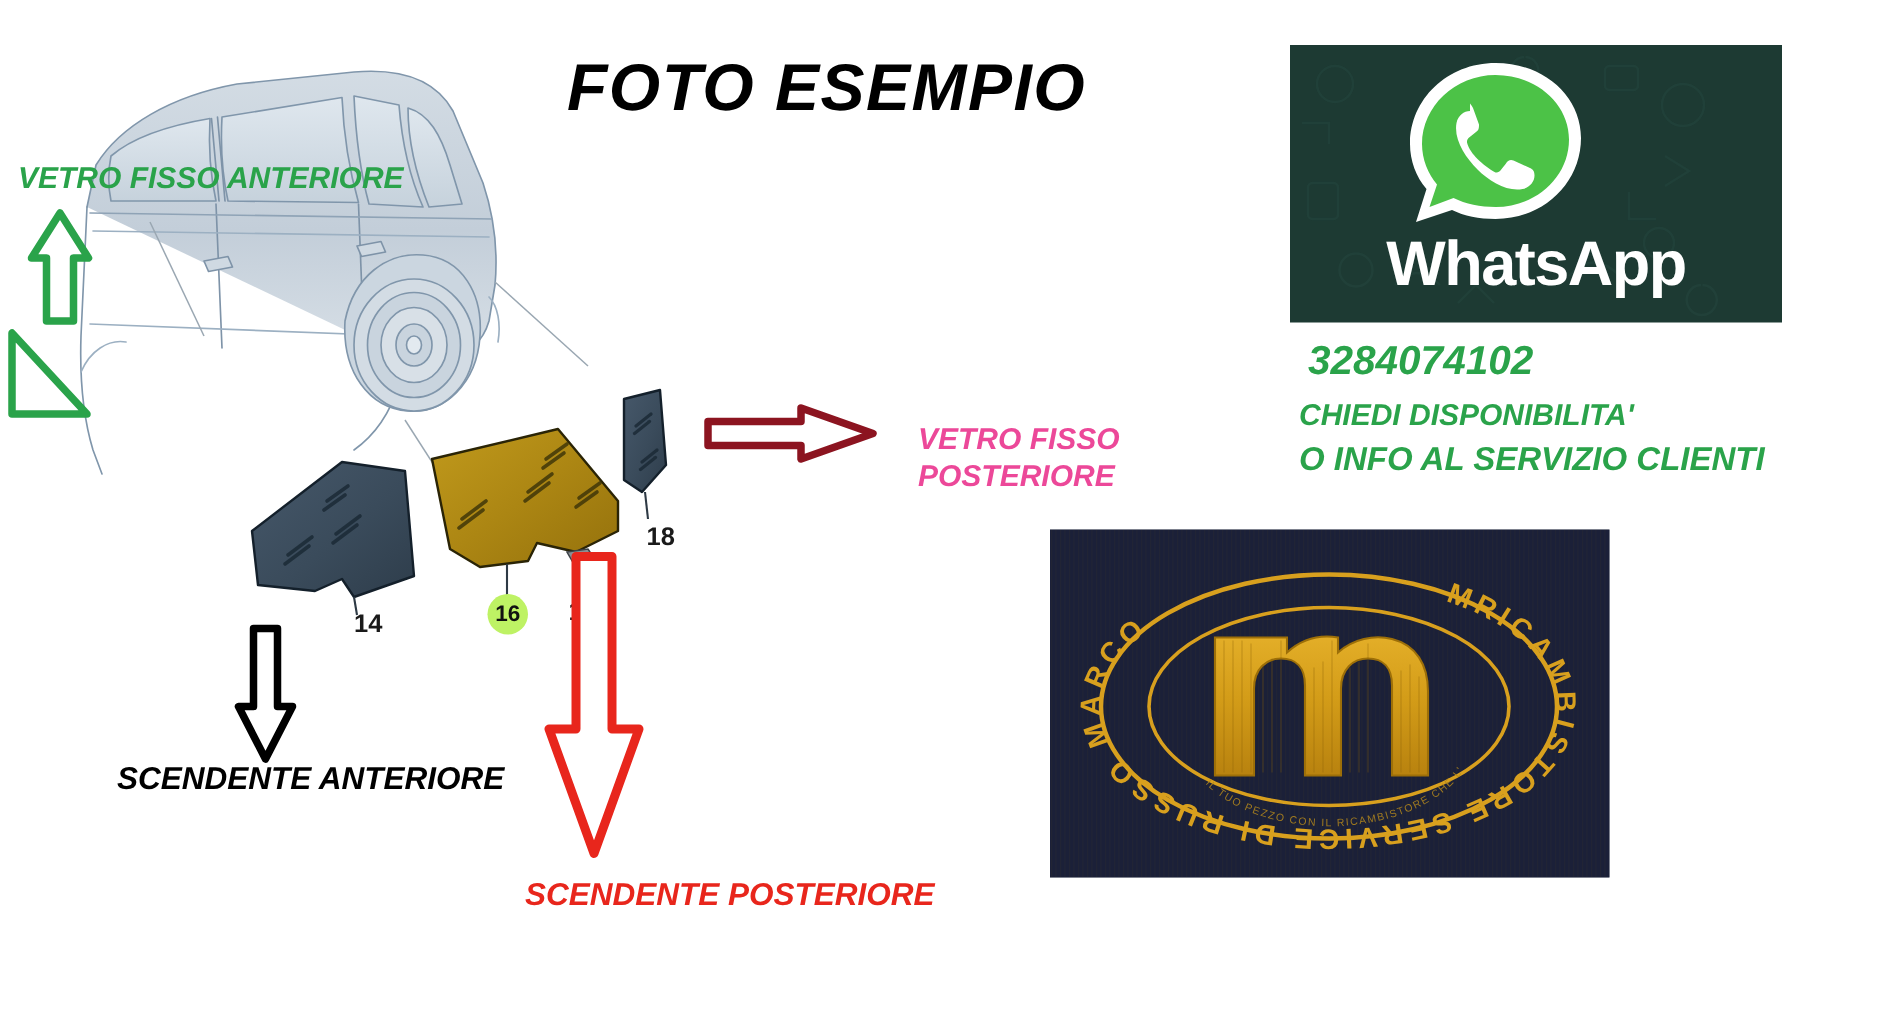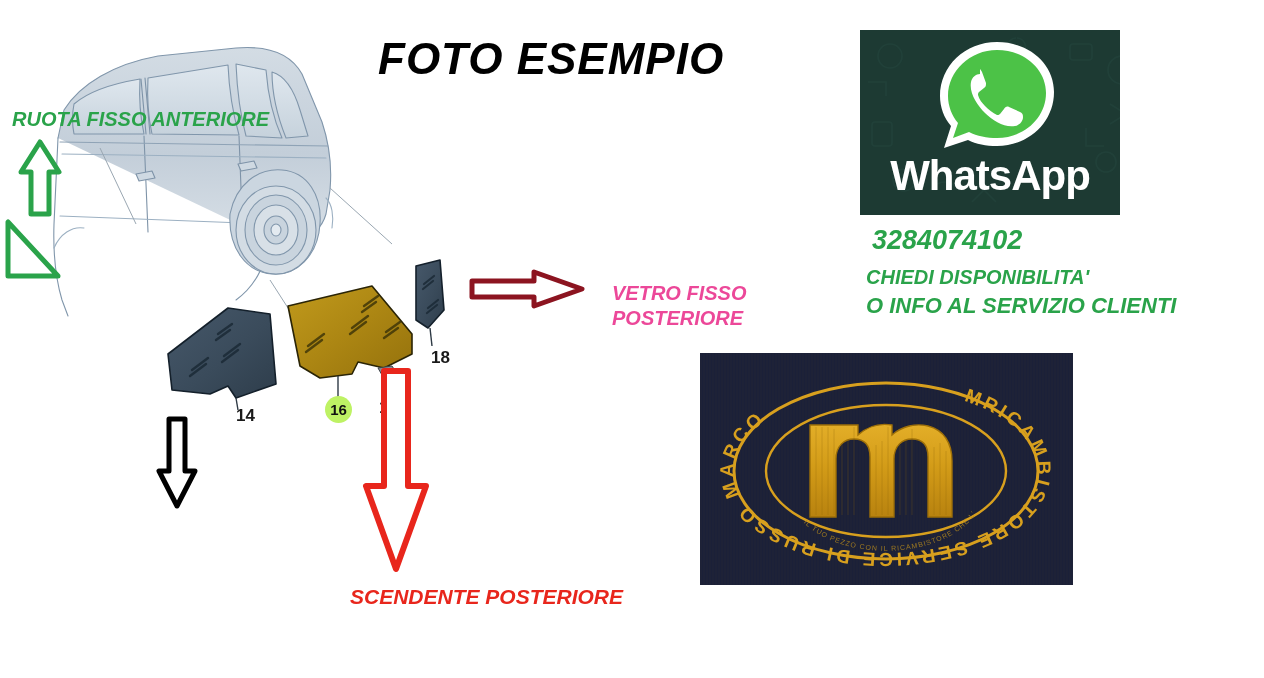--- a/index.html
+++ b/index.html
@@ -67,21 +67,21 @@
   
   #arrow-up-green { left: 18px; top: 138px; width: 44px; height: 80px; }
   #arrow-triangle-green { left: 2px; top: 218px; width: 60px; height: 66px; }
   #arrow-down-black { left: 155px; top: 415px; width: 44px; height: 95px; }
   #arrow-down-red { left: 360px; top: 368px; width: 72px; height: 205px; }
   #arrow-right-darkred { left: 468px; top: 268px; width: 118px; height: 42px; }
 
   
   #whatsapp-banner {
     left: 860px; top: 30px;
-    width: 260px; height: 185px;
+    width: 328px; height: 185px;
     background: #1d3a33;
     overflow: hidden;
   }
   #whatsapp-banner .wa-texture {
     position: absolute; inset: 0;
     opacity: .32;
   }
   #whatsapp-logo-mark {
     position: absolute;
     left: 72px; top: 6px;
@@ -306,27 +306,28 @@
       <path d="M 24 3 L 48 3 L 48 118 L 66 118 L 36 201 L 6 118 L 24 118 Z" fill="#ffffff" stroke="#e8261c" stroke-width="6" stroke-linejoin="round"></path>
     </svg>
   </div>
 
   <div class="abs" id="arrow-right-darkred">
     <svg width="118" height="42" viewBox="0 0 118 42">
       <path d="M 4 13 L 66 13 L 66 4 L 114 21 L 66 38 L 66 29 L 4 29 Z" fill="#ffffff" stroke="#8c1420" stroke-width="5" stroke-linejoin="round"></path>
     </svg>
   </div>
 
-  <div class="abs label" id="label-vetro-fisso-anteriore">RUOTA FISSO ANTERIORE</div>
+  <div class="abs label" id="label-vetro-fisso-anteriore">VETRO FISSO ANTERIORE</div>
 
   <div class="abs label" id="label-vetro-fisso-posteriore">
     <div>VETRO FISSO</div>
     <div>POSTERIORE</div>
   </div>
 
+  <div class="abs label" id="label-scendente-anteriore">SCENDENTE ANTERIORE</div>
 
   <div class="abs label" id="label-scendente-posteriore">SCENDENTE POSTERIORE</div>
 
   <div class="abs" id="whatsapp-banner">
     <svg class="wa-texture" width="296" height="185" viewBox="0 0 296 185">
       <g stroke="#2c5249" stroke-width="1.6" fill="none" opacity=".9">
         <circle cx="30" cy="26" r="12"></circle>
           <circle cx="262" cy="40" r="14"></circle>
         <circle cx="246" cy="132" r="10"></circle>
           <circle cx="44" cy="150" r="11"></circle>

